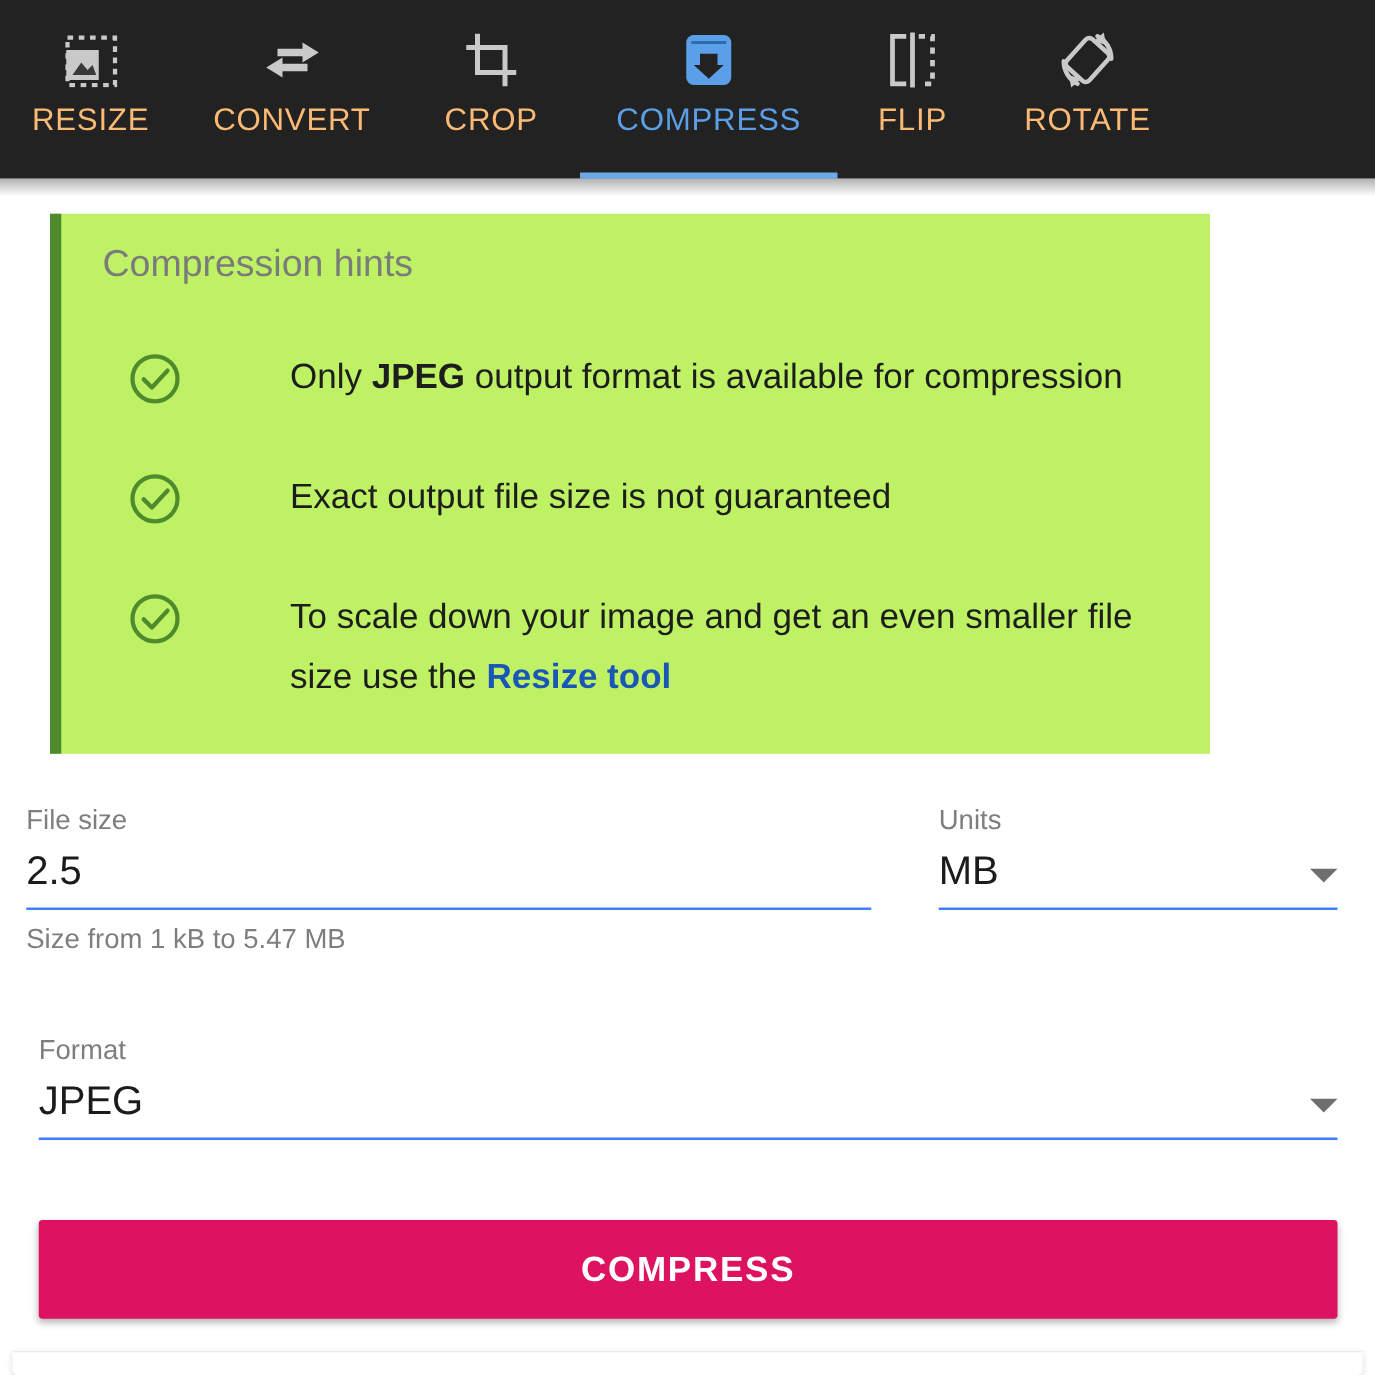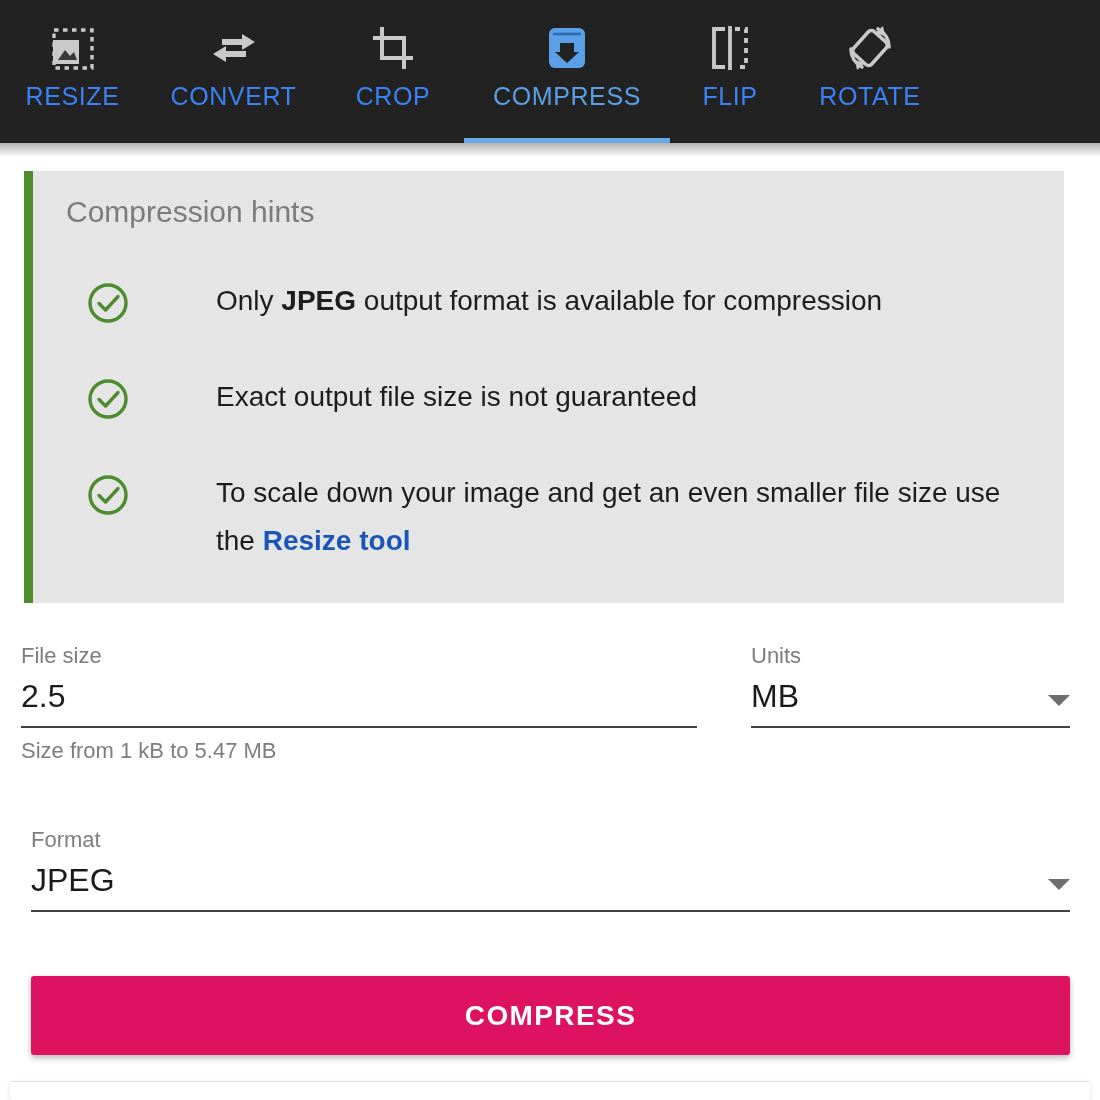--- a/index.html
+++ b/index.html
@@ -31,21 +31,21 @@
   }
   .tab {
     position: relative;
     height: 143px;
     display: flex;
     flex-direction: column;
     align-items: center;
     justify-content: flex-start;
     padding-top: 20px;
     cursor: pointer;
-    color: #3b82f6;
+    color: #fdba74;
   }
   .tab .tab-icon {
     height: 56px;
     display: flex;
     align-items: center;
     justify-content: center;
   }
   .tab .tab-label {
     margin-top: 6px;
     font-size: 25px;
@@ -77,24 +77,24 @@
     position: relative;
     width: 1100px;
     height: 957px;
     background: #ffffff;
     padding: 0;
   }
 
   
   .hints {
     position: absolute;
-    left: 24px; top: 28px;
-    width: 1040px;
+    left: 40px; top: 28px;
+    width: 928px;
     min-height: 432px;
-    background: #e5e5e5;
+    background: #bef264;
     border-left: 9px solid #4e8b2c;
     padding: 18px 0 30px 0;
   }
   .hints-title {
     color: #7b7b7b;
     font-size: 30px;
     font-weight: 400;
     margin: 6px 0 0 33px;
   }
   .hint-row {
@@ -128,21 +128,21 @@
   .field-label {
     font-size: 22px;
     color: #7e7e7e;
     font-weight: 400;
   }
   .field-value-wrap {
     position: relative;
     display: flex;
     align-items: flex-end;
     justify-content: space-between;
-    border-bottom: 2px solid #404040;
+    border-bottom: 2px solid #3b82f6;
   }
   .field-value {
     font-size: 32px;
     color: #1b1b1b;
     padding: 10px 0 12px 0;
     line-height: 1.1;
     outline: none;
   }
   .field-hint {
     margin-top: 10px;

